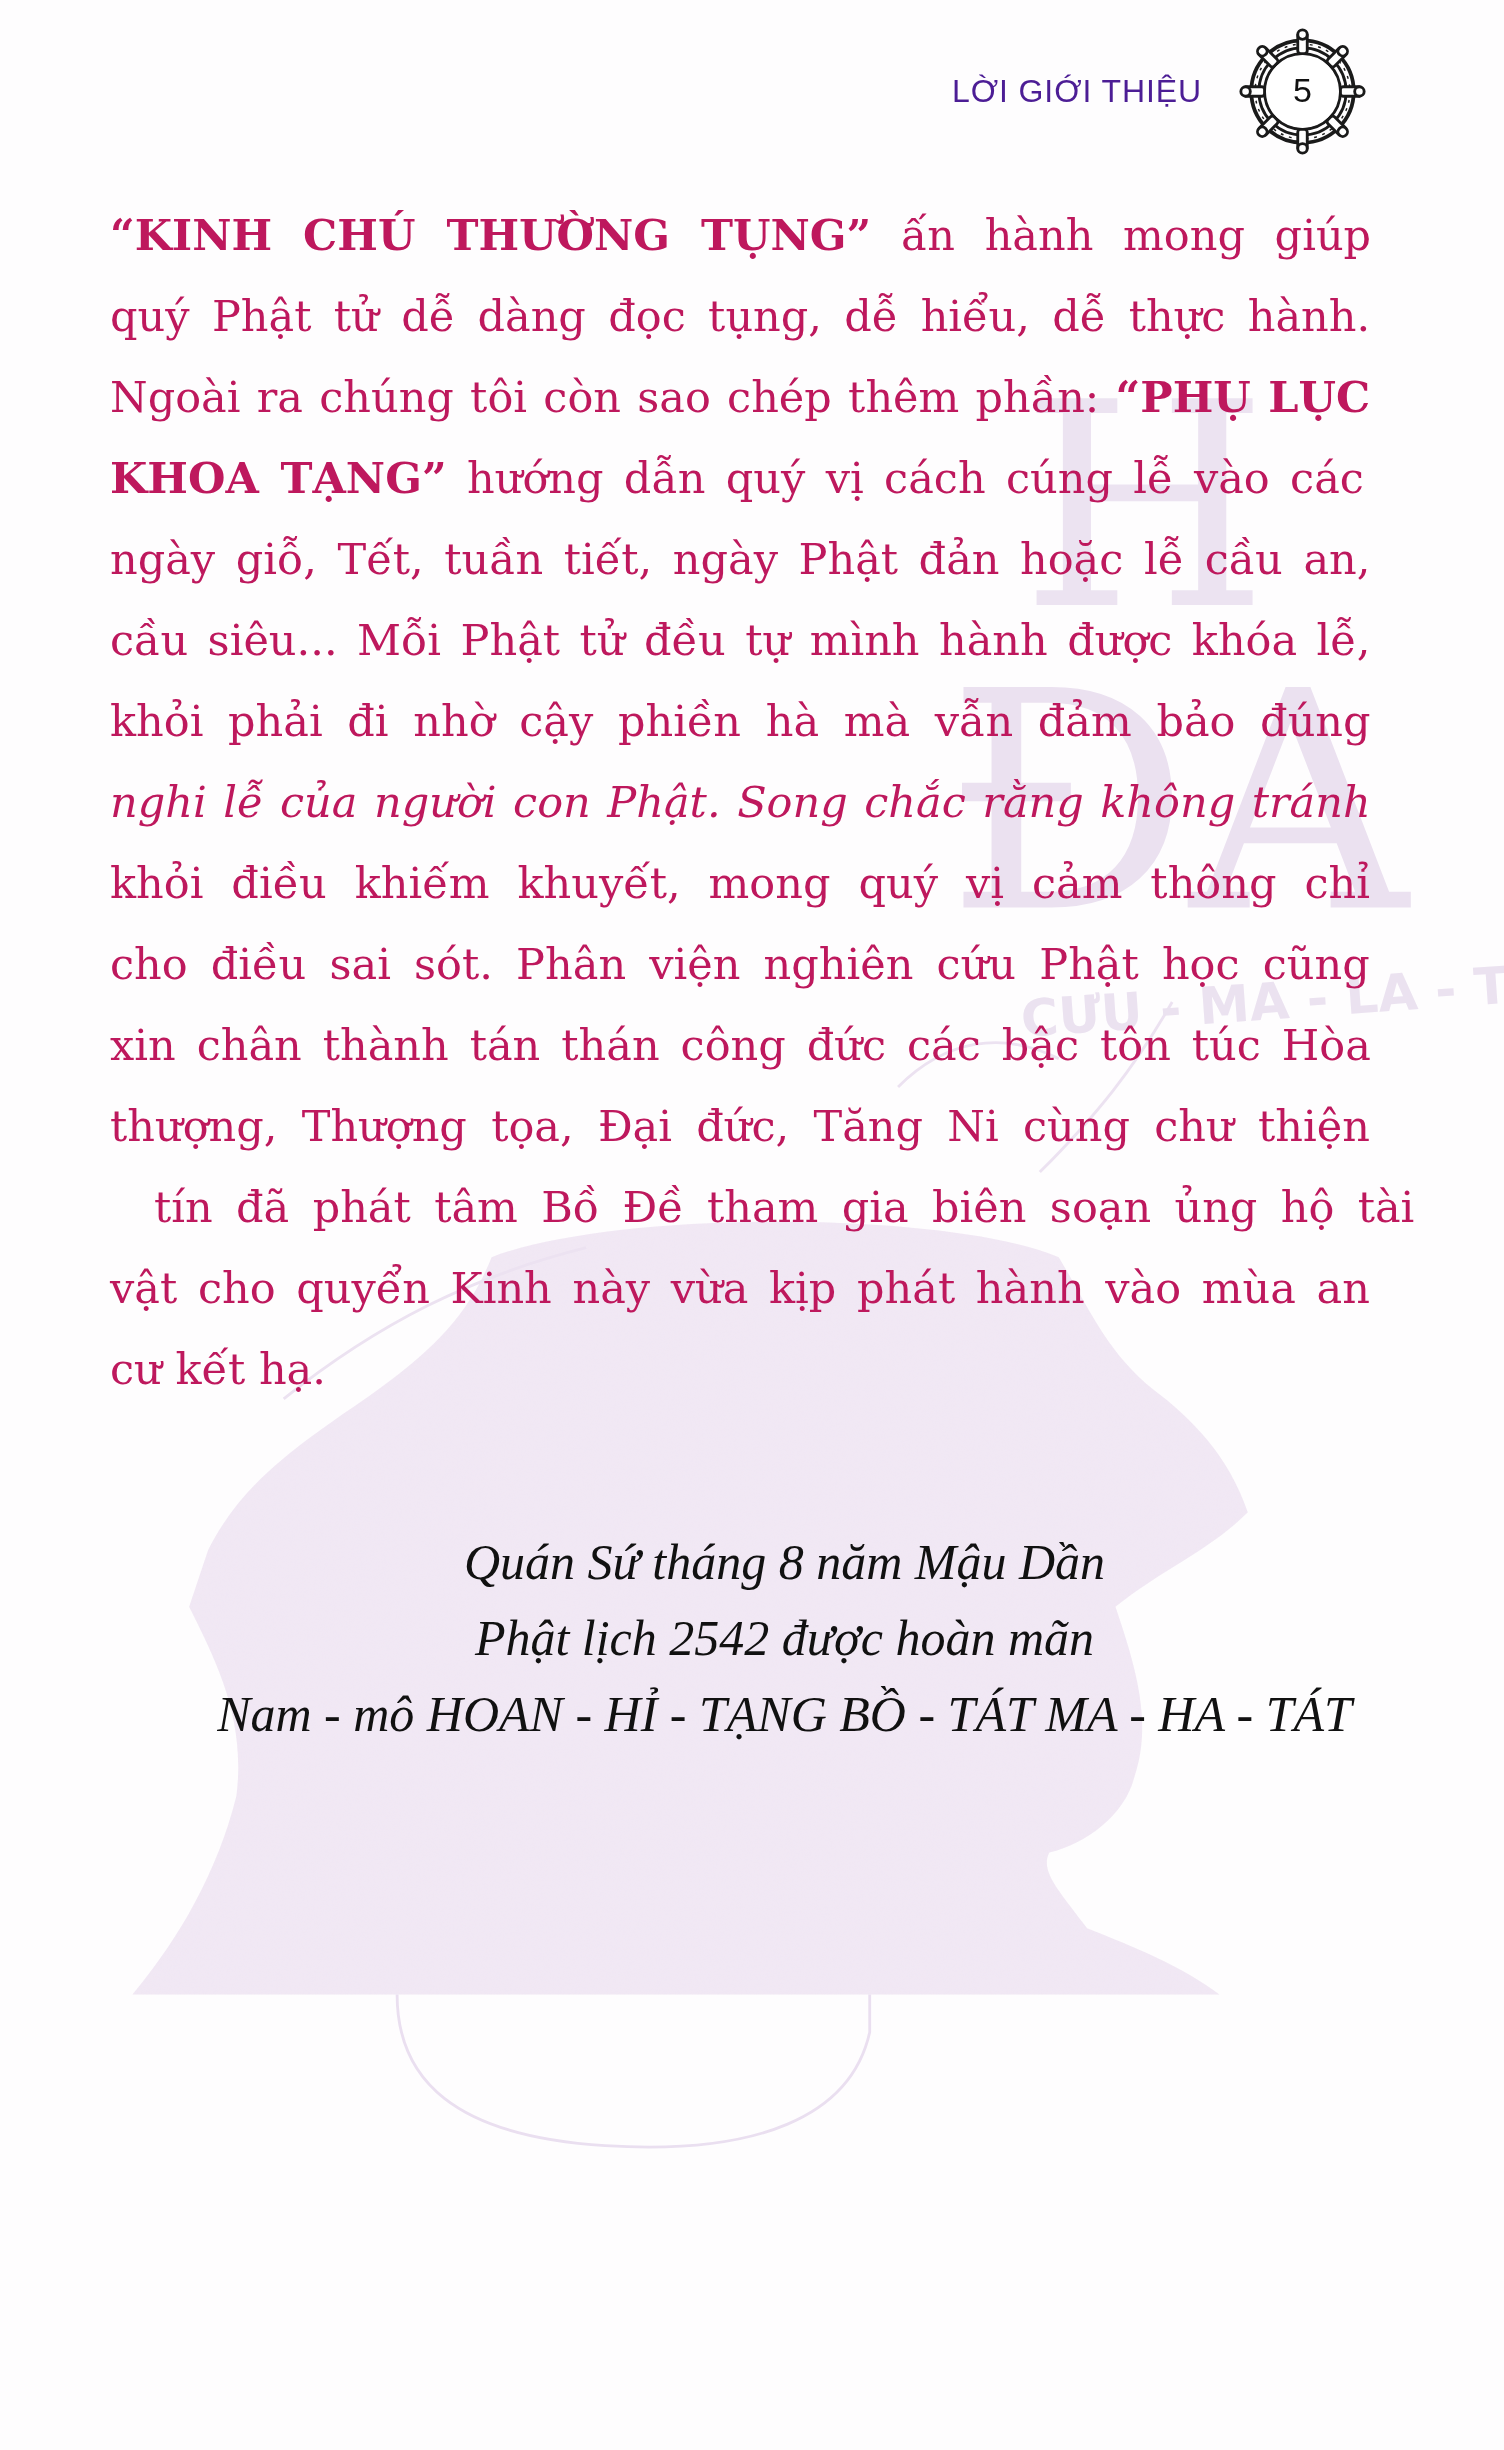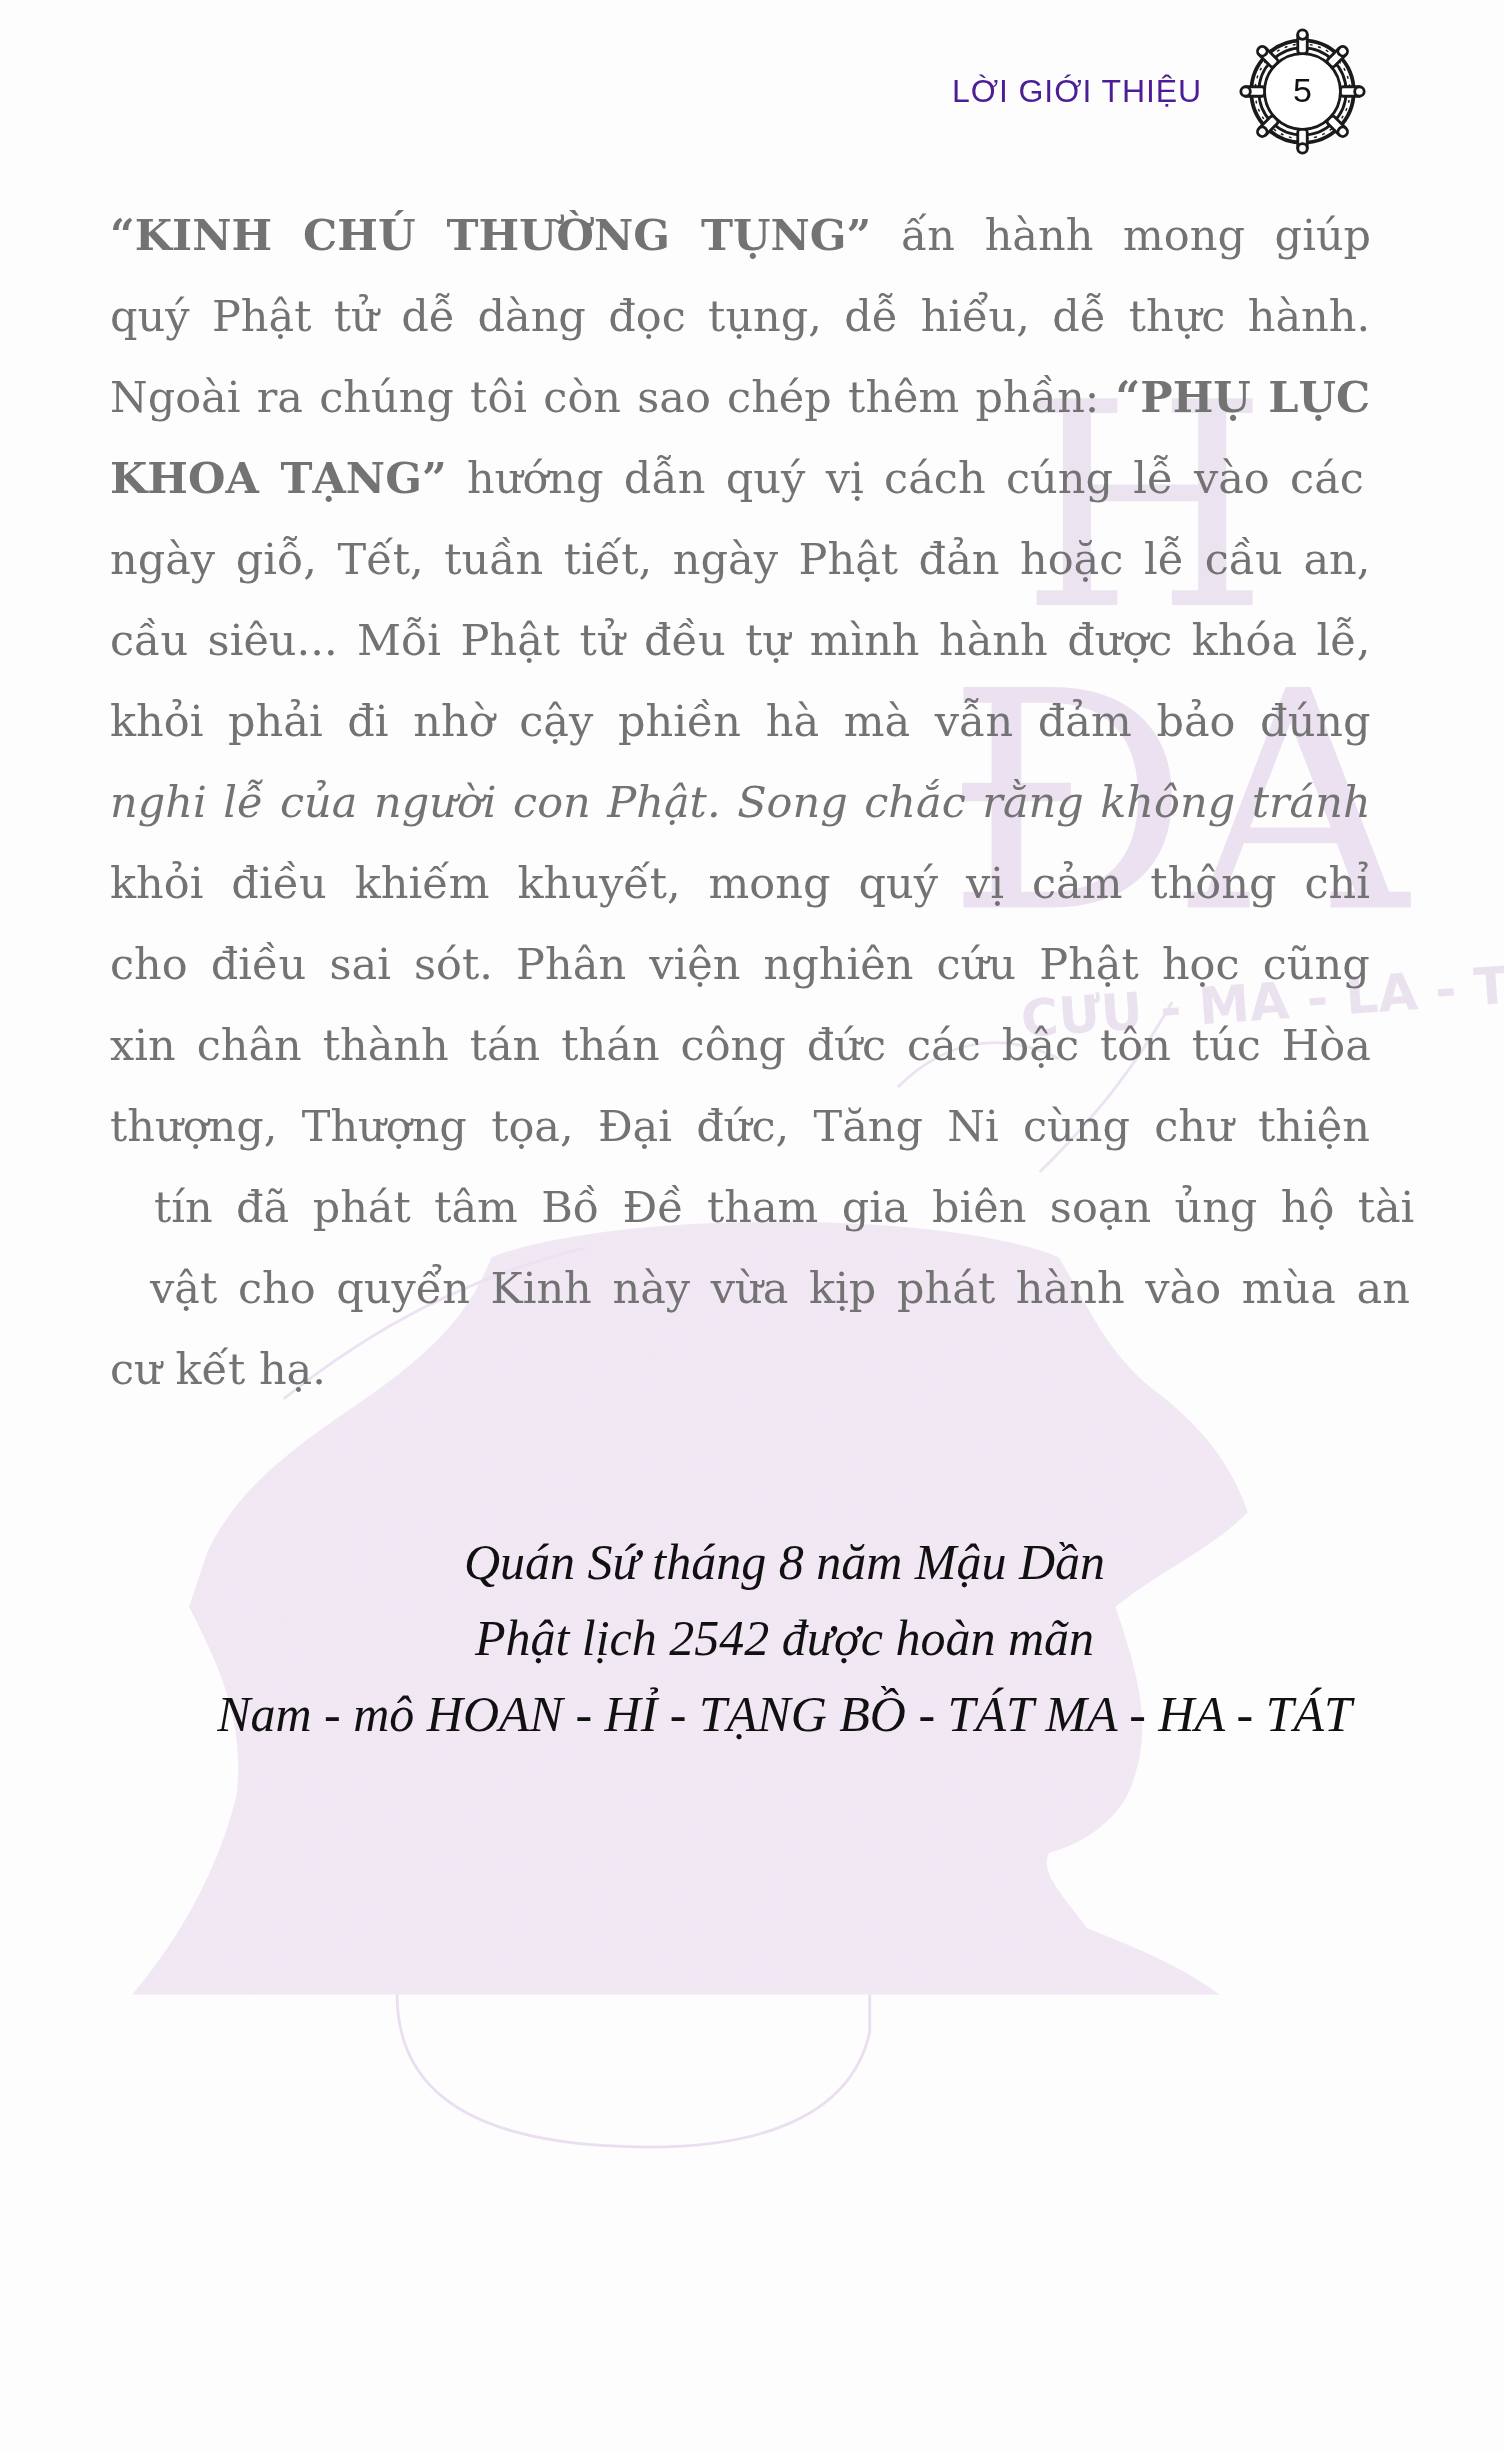--- a/index.html
+++ b/index.html
@@ -58,21 +58,21 @@
     font-size: 34px;
     color: #111111;
   }
   .body-text {
     position: absolute;
     left: 110px;
     top: 195px;
     width: 1248px;
     font-family: "DejaVu Serif", serif;
     font-size: 43px;
-    color: #737373;
+    color: #be185d;
   }
   .body-line {
     display: block;
     height: 81px;
     line-height: 81px;
     text-align: justify;
     text-align-last: justify;
     white-space: nowrap;
     overflow: visible;
   }
@@ -196,21 +196,21 @@
     <span class="body-line" style="display: block; width: 1248px; word-spacing: 6.7px; text-align: left; text-align-last: left;"><b>KHOA TẠNG”</b><span> hướng dẫn quý vị cách cúng lễ vào các</span></span>
     <span class="body-line" style="display: block; width: 1248px; word-spacing: 6.9px; text-align: left; text-align-last: left;"><span>ngày giỗ, Tết, tuần tiết, ngày Phật đản hoặc lễ cầu an,</span></span>
     <span class="body-line" style="display: block; width: 1248px; word-spacing: 5.8px; text-align: left; text-align-last: left;"><span>cầu siêu... Mỗi Phật tử đều tự mình hành được khóa lễ,</span></span>
     <span class="body-line" style="display: block; width: 1248px; word-spacing: 11px; text-align: left; text-align-last: left;"><span>khỏi phải đi nhờ cậy phiền hà mà vẫn đảm bảo đúng</span></span>
     <span class="body-line" style="display: block; width: 1248px; word-spacing: 2.9px; text-align: center; text-align-last: left; font-style: italic;"><span>nghi lễ của người con Phật. Song chắc rằng không tránh</span></span>
     <span class="body-line" style="display: block; width: 1248px; word-spacing: 14.3px; text-align: left; text-align-last: left;"><span>khỏi điều khiếm khuyết, mong quý vị cảm thông chỉ</span></span>
     <span class="body-line" style="display: block; width: 1248px; word-spacing: 9.5px; text-align: left; text-align-last: left;"><span>cho điều sai sót. Phân viện nghiên cứu Phật học cũng</span></span>
     <span class="body-line" style="display: block; width: 1248px; word-spacing: 7.3px; text-align: center; text-align-last: left;"><span>xin chân thành tán thán công đức các bậc tôn túc Hòa</span></span>
     <span class="body-line" style="display: block; width: 1248px; word-spacing: 10.6px; text-align: left; text-align-last: left;"><span>thượng, Thượng tọa, Đại đức, Tăng Ni cùng chư thiện</span></span>
     <span class="body-line" style="display: block; width: 1248px; word-spacing: 9.7px; text-align: left; text-align-last: left; margin-left: 44px;"><span>tín đã phát tâm Bồ Đề tham gia biên soạn ủng hộ tài</span></span>
-    <span class="body-line" style="display: block; width: 1248px; word-spacing: 7px; text-align: left; text-align-last: left; margin-left: 40px;"><span>vật cho quyển Kinh này vừa kịp phát hành vào mùa an</span></span>
+    <span class="body-line" style="display: block; width: 1248px; word-spacing: 7px; text-align: left; text-align-last: left;"><span>vật cho quyển Kinh này vừa kịp phát hành vào mùa an</span></span>
     <span class="body-line last"><span>cư kết hạ.</span></span>
   </div>
 
   <div class="signature">
     <span class="sig-line">Quán Sứ tháng 8 năm Mậu Dần</span>
     <span class="sig-line">Phật lịch 2542 được hoàn mãn</span>
     <span class="sig-line">Nam - mô HOAN - HỈ - TẠNG BỒ - TÁT MA - HA - TÁT</span>
   </div>
 
 </div>

